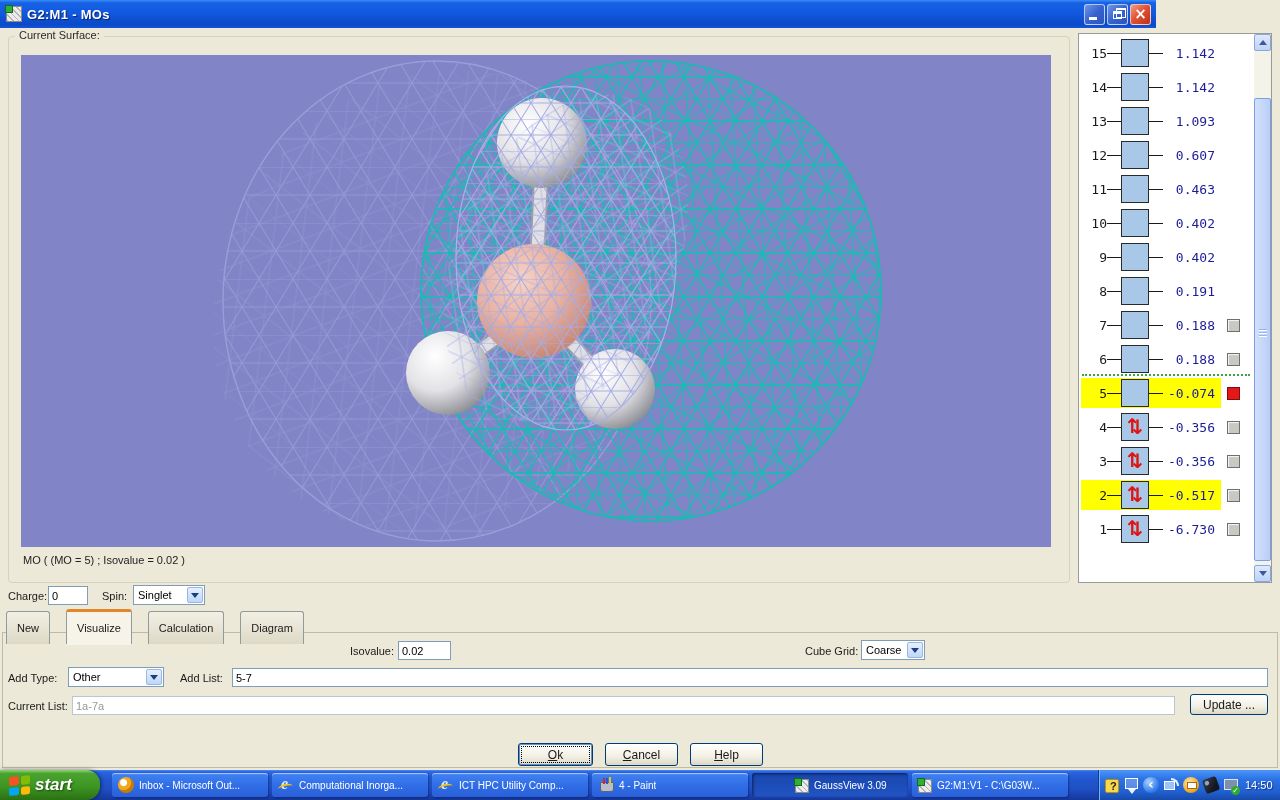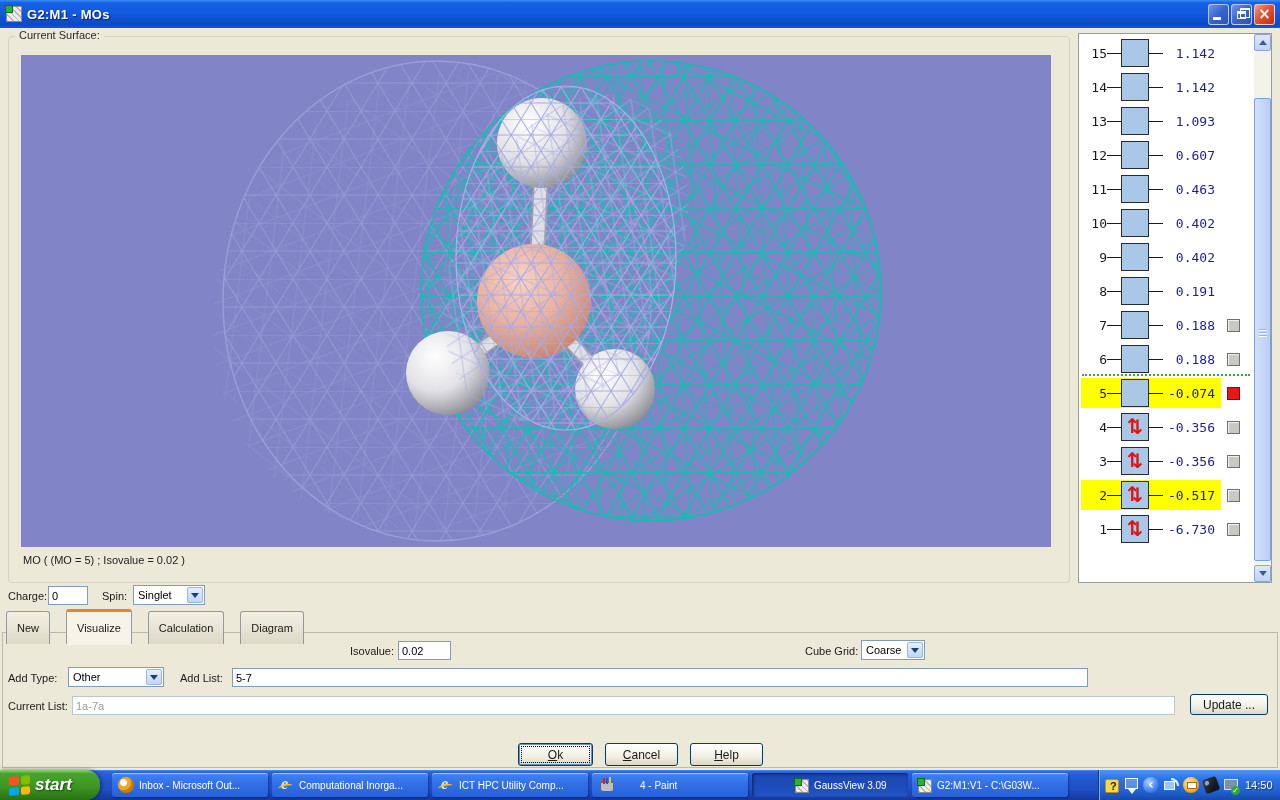--- a/index.html
+++ b/index.html
@@ -2,21 +2,21 @@
 <html><head>
 <meta charset="utf-8">
 <style>
   *{margin:0;padding:0;box-sizing:border-box}
   html,body{width:1280px;height:800px;overflow:hidden}
   body{font-family:"Liberation Sans",sans-serif;background:#ece9d8;position:relative}
   .screen{position:absolute;inset:0;width:1280px;height:800px}
 
   
   .window{position:absolute;left:0;top:0;width:1280px;height:770px;background:#ece9d8}
-  .titlebar{position:absolute;left:0;top:0;width:1280px;height:28px;
+  .titlebar{position:absolute;left:0;top:0;width:1156px;height:28px;
     background:linear-gradient(180deg,#388ef5 0%,#1761e5 10%,#115ae0 45%,#0b49c6 88%,#1256df 100%);
     display:flex;align-items:center;color:#fff}
   .title-icon{width:16px;height:16px;margin:0 5px 0 6px;position:relative;background:#ececec;border:1px solid #8a8a8a;
     background-image:repeating-linear-gradient(45deg,#b5b5b5 0 1px,transparent 1px 4px)}
   .title-icon::before{content:"";position:absolute;left:-2px;top:-2px;width:6px;height:6px;background:#2fae3a;border:1px solid #0e6d18}
   .title-text{font-size:13px;font-weight:bold;text-shadow:1px 1px 1px rgba(0,0,30,.6);letter-spacing:.3px}
   .tb-buttons{position:absolute;right:5px;top:4px;display:flex;gap:2px}
   .tb-btn{width:21px;height:21px;border-radius:3px;border:1px solid rgba(255,255,255,.65);
     background:linear-gradient(135deg,#6f96e8 0%,#3863cf 50%,#2b53bd 100%);
     position:relative;color:#fff;display:flex;align-items:center;justify-content:center}
@@ -391,21 +391,21 @@
     </div>
 
     <span class="lbl" style="left:8px;top:672px">Add Type:</span>
     <div class="xp-select" style="left:68px;top:667px;width:96px">
       <span class="sel-val">Other</span>
       <span class="sel-btn">
           <span class="arr down"></span>
         </span>
     </div>
     <span class="lbl" style="left:180px;top:672px">Add List:</span>
-    <input class="xp-input" style="left: 232px; top: 668px; width: 856px;" value="5-7">
+    <input class="xp-input" style="left: 232px; top: 668px; width: 1036px;" value="5-7">
 
     <span class="lbl" style="left:8px;top:700px">Current List:</span>
     <input class="xp-input dim" style="left: 72px; top: 696px; width: 1103px;" value="1a-7a">
     <button class="xp-btn" style="left:1190px;top:694px;width:78px;height:21px">Update ...</button>
 
     <button class="xp-btn default" style="left:518px;top:743px;width:75px"><u>O</u>k</button>
     <button class="xp-btn" style="left:605px;top:743px;width:73px"><u>C</u>ancel</button>
     <button class="xp-btn" style="left:690px;top:743px;width:73px"><u>H</u>elp</button>
   </div>
 
@@ -425,21 +425,21 @@
           <span class="cap">Inbox - Microsoft Out...</span>
         </div>
         <div class="tb-item" style="left: 272px;">
           <span class="tb-ic ic-ie"></span>
           <span class="cap">Computational Inorga...</span>
         </div>
         <div class="tb-item" style="left: 432px;">
           <span class="tb-ic ic-ie"></span>
           <span class="cap">ICT HPC Utility Comp...</span>
         </div>
-        <div class="tb-item" style="left: 592px; gap: 21px;">
+        <div class="tb-item" style="left: 592px;">
           <span class="tb-ic ic-paint"></span>
           <span class="cap">4 - Paint</span>
         </div>
         <div class="tb-item active" style="left: 752px; padding-left: 37px;">
           <span class="tb-ic ic-gv"></span>
           <span class="cap">GaussView 3.09</span>
         </div>
         <div class="tb-item" style="left: 912px;">
           <span class="tb-ic ic-gv"></span>
           <span class="cap">G2:M1:V1 - C:\G03W...</span>

